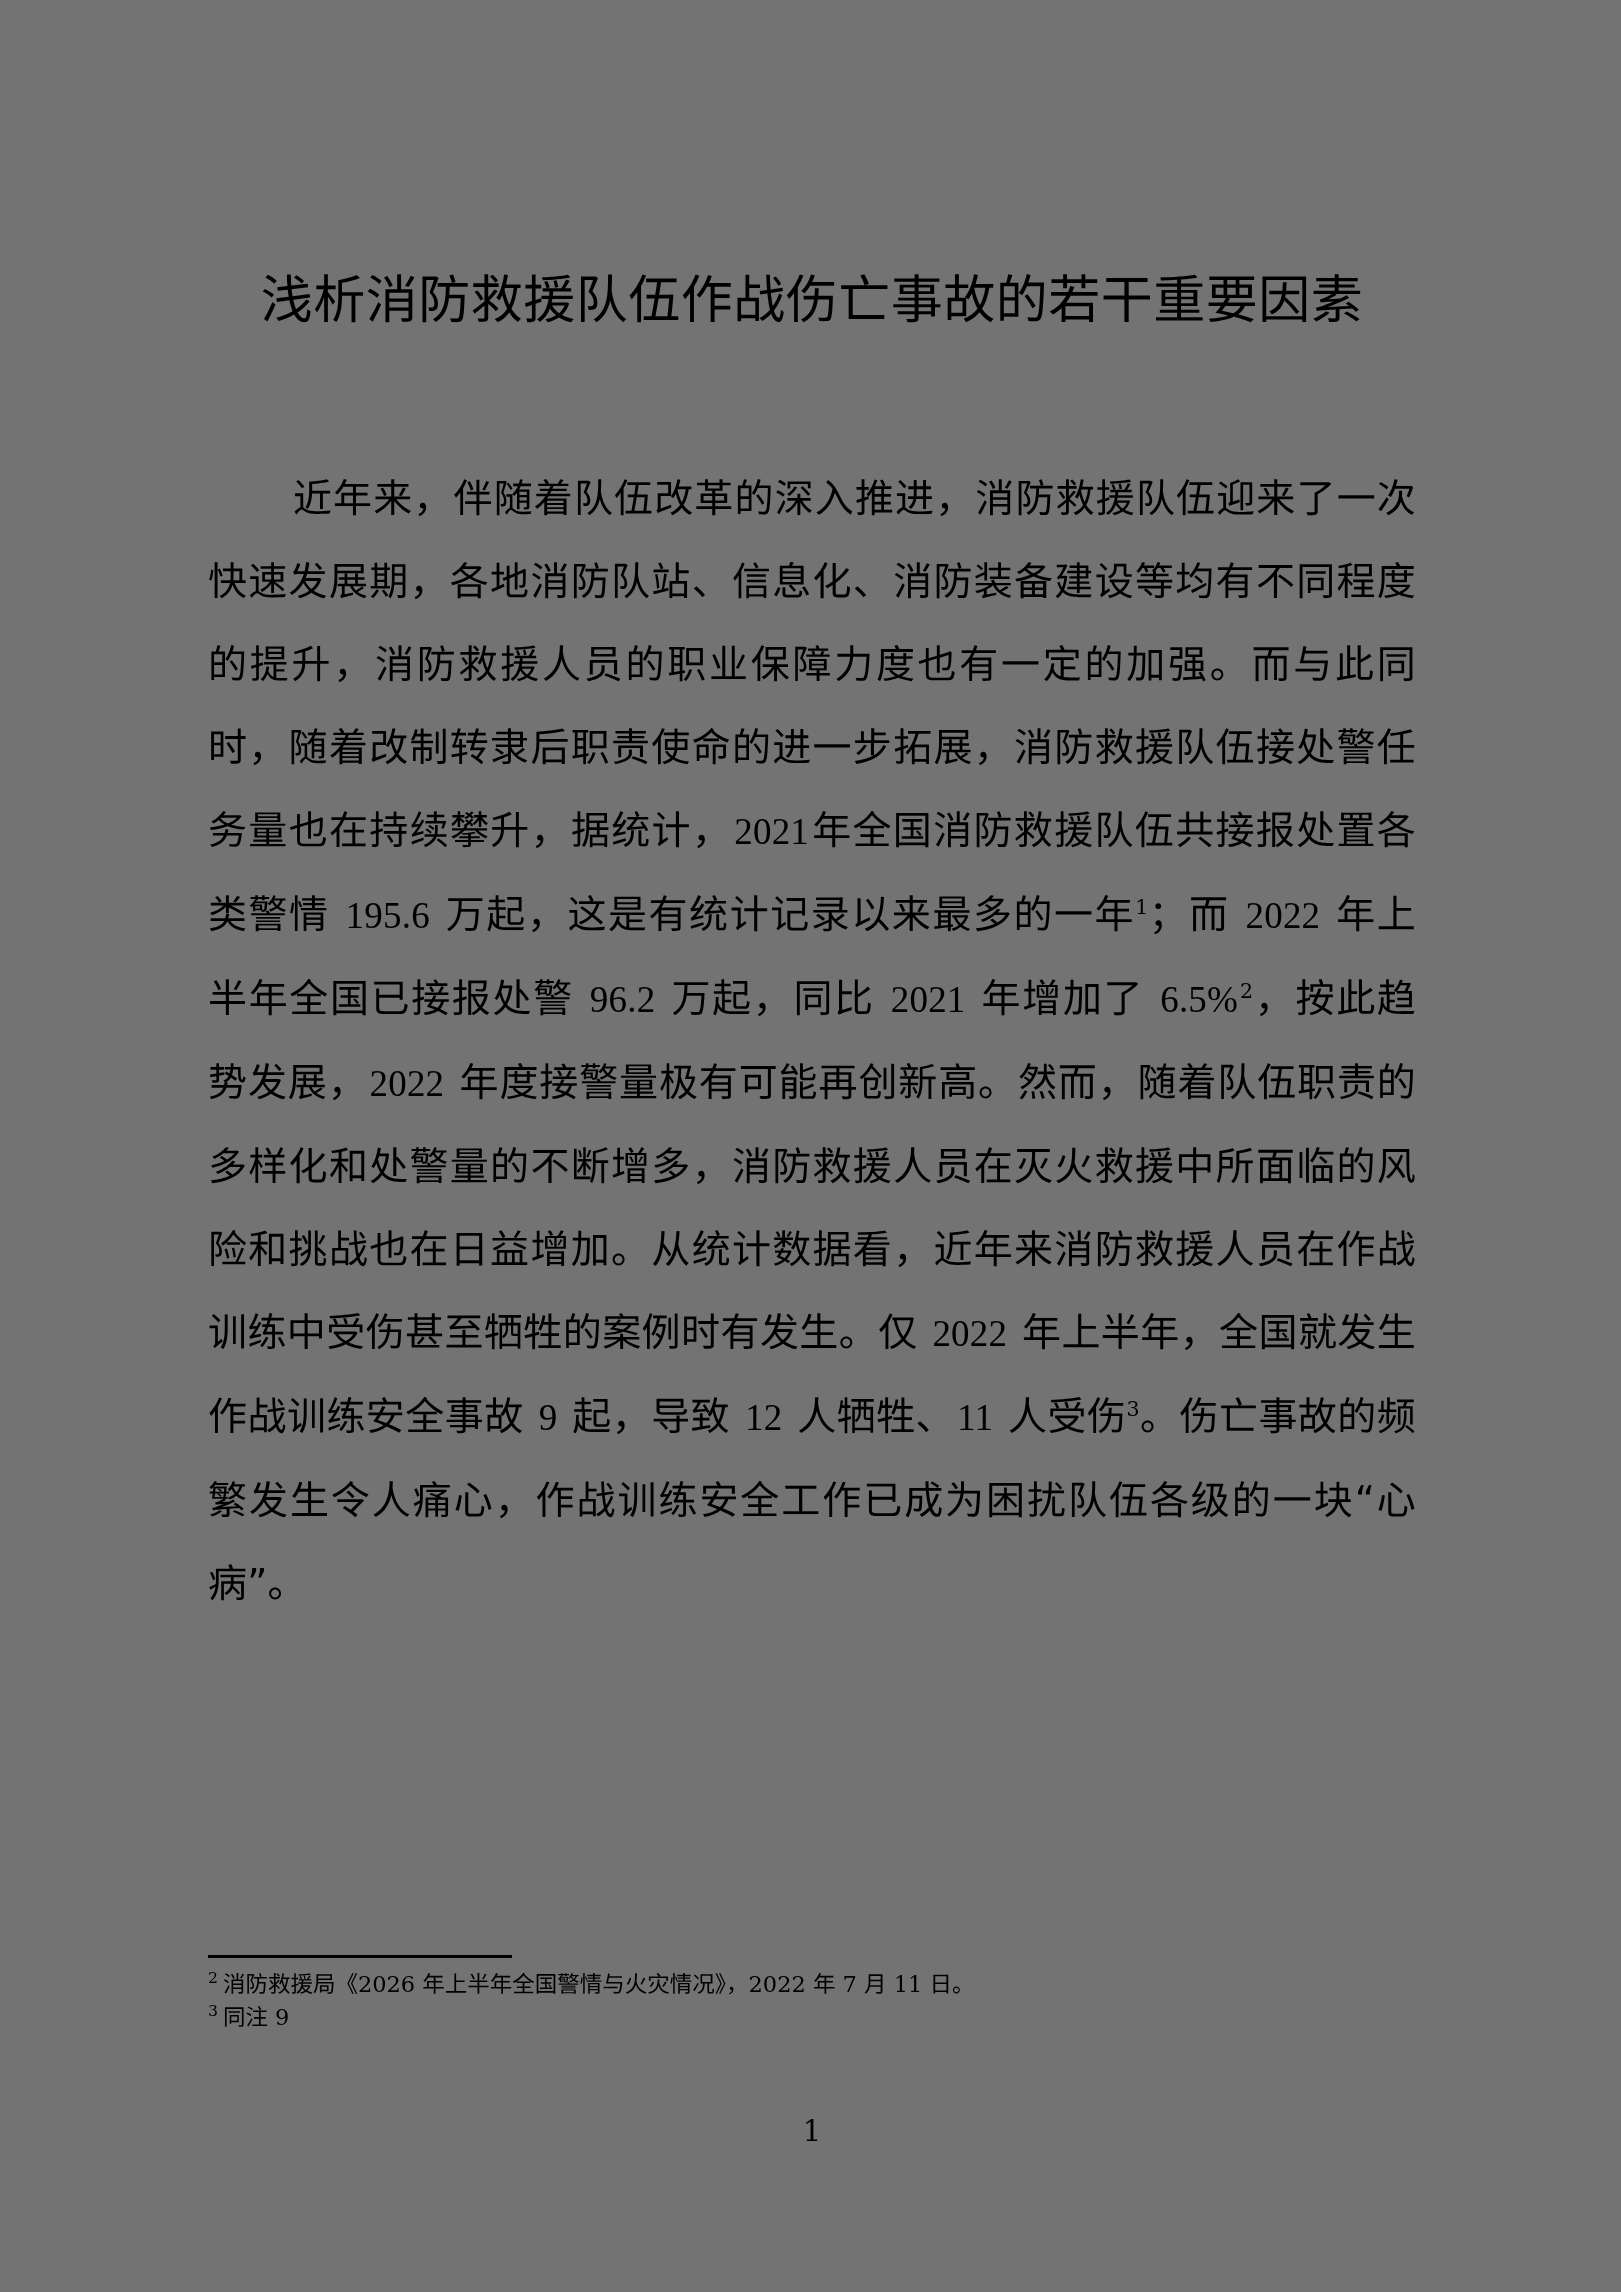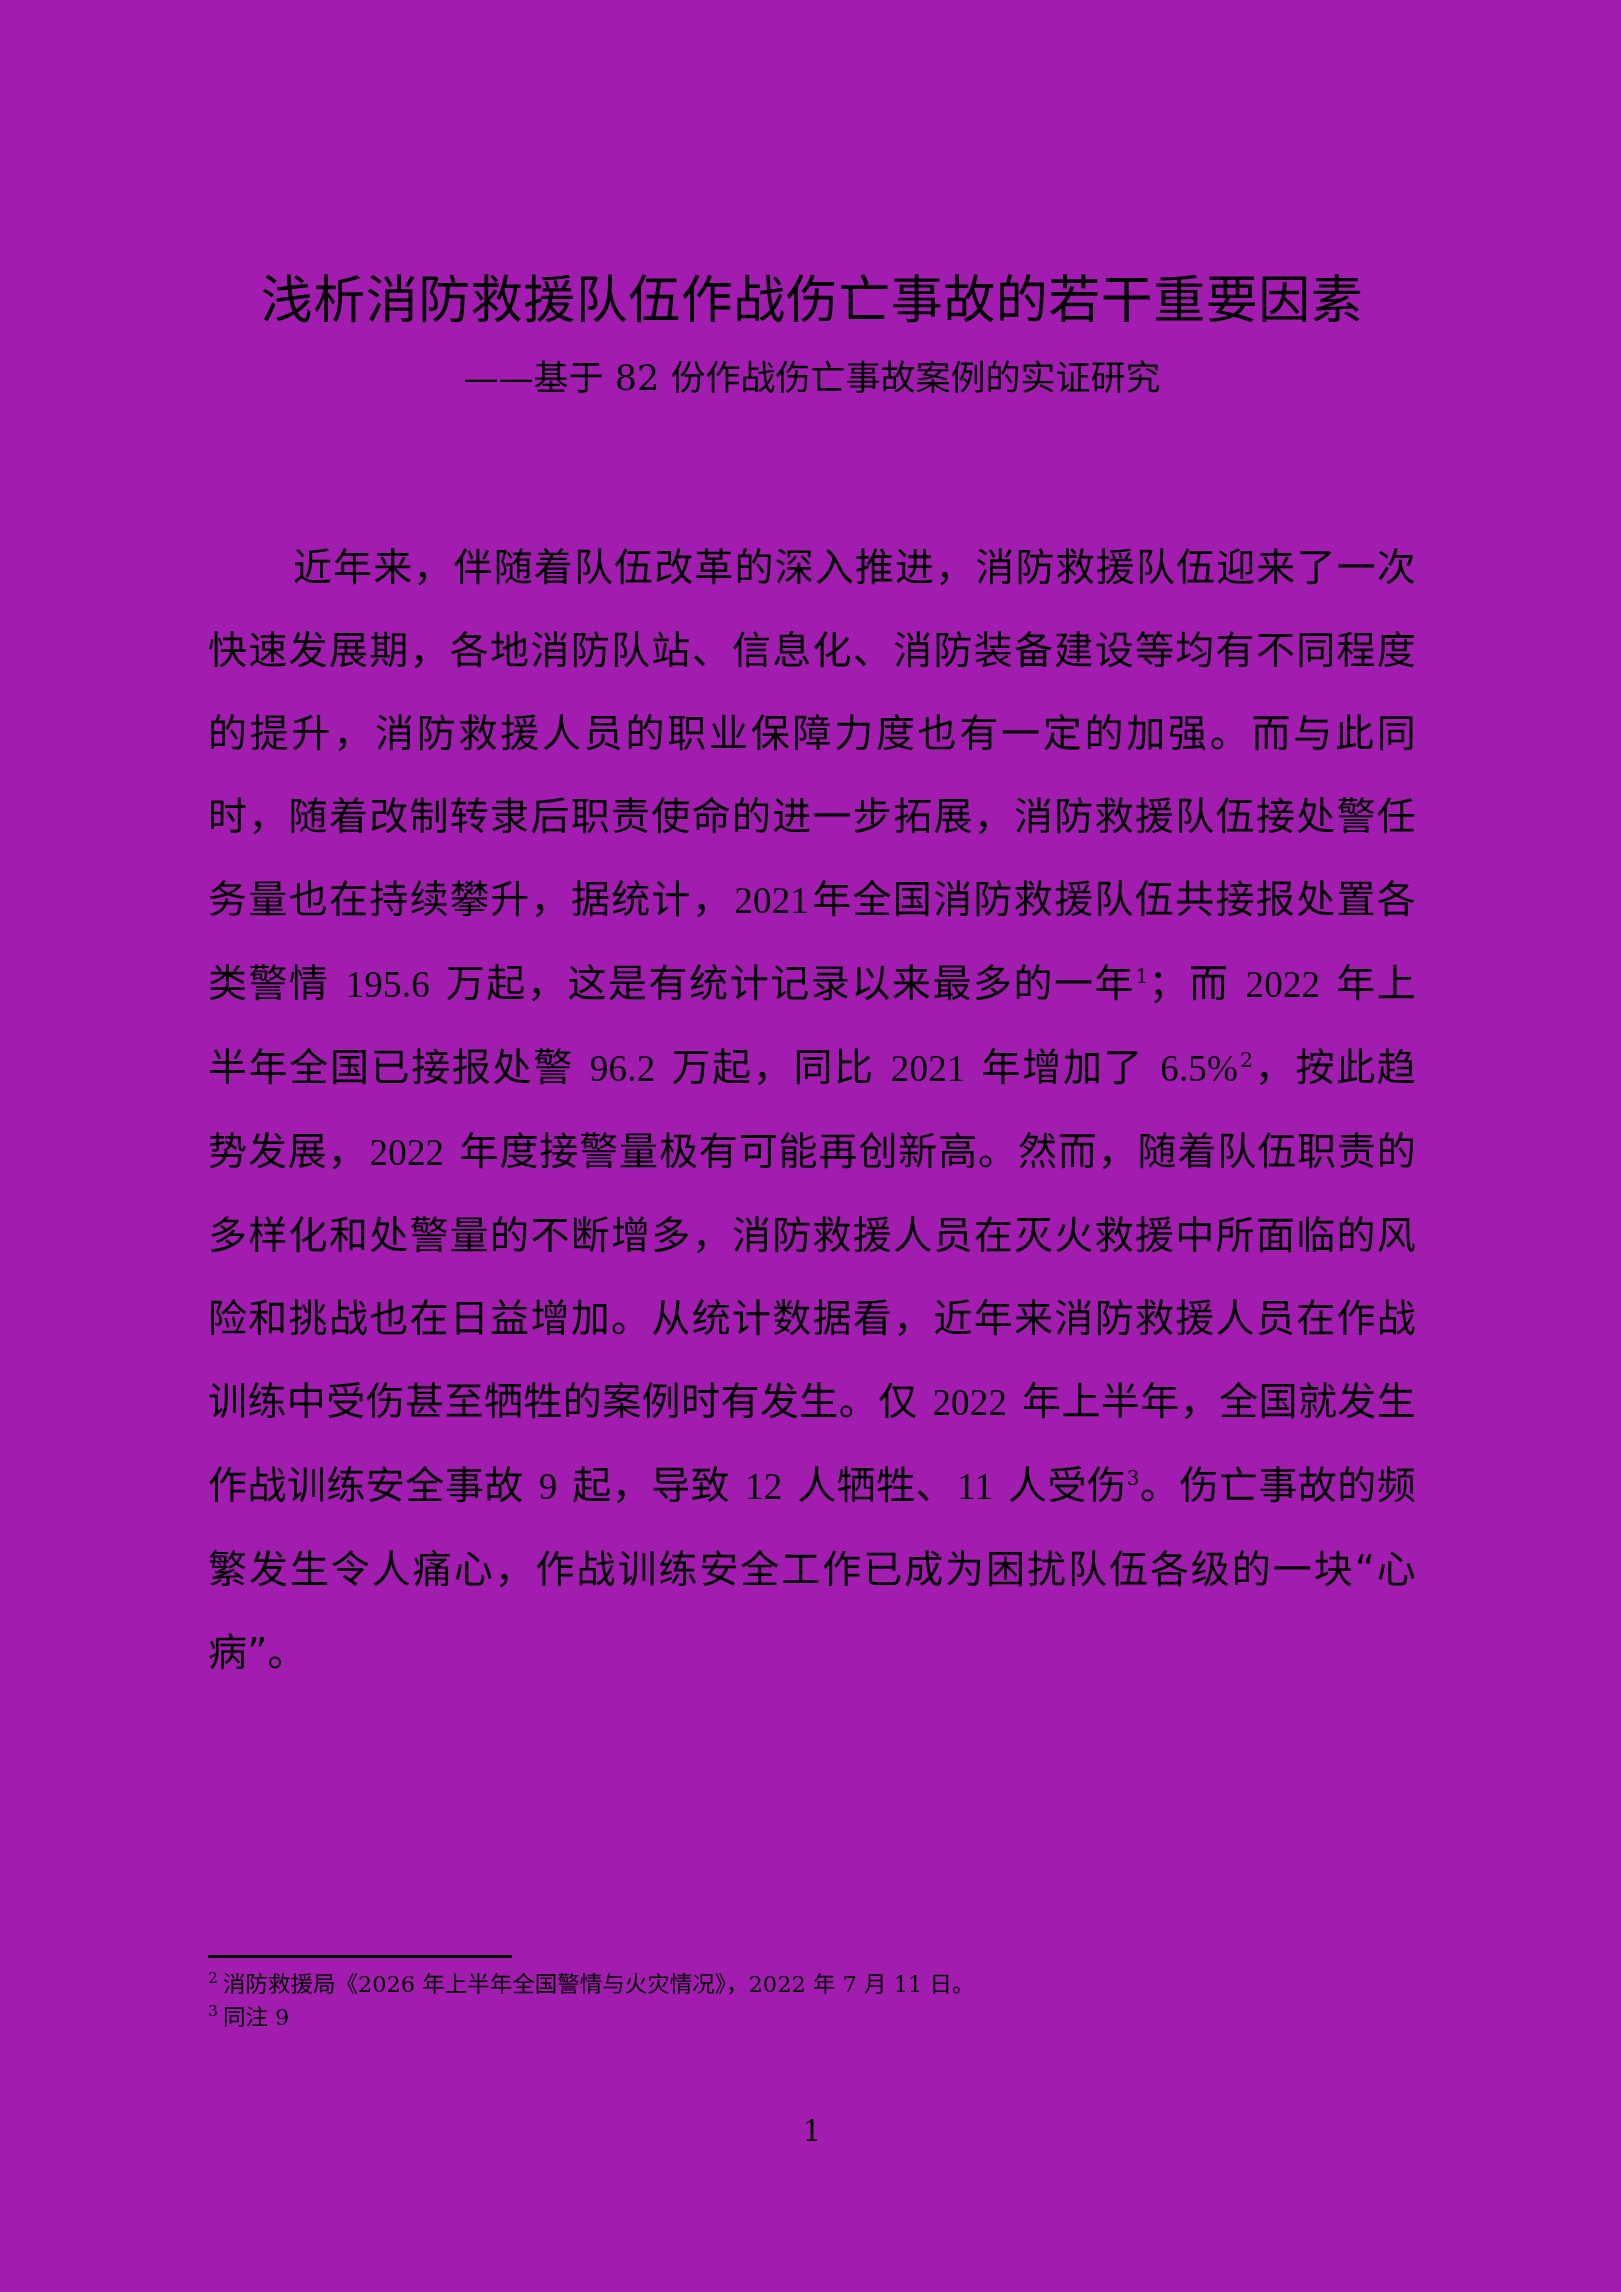--- a/index.html
+++ b/index.html
@@ -4,21 +4,21 @@
 <style>
   html, body {
     margin: 0;
     padding: 0;
     background: #ffffff;
   }
   .page {
     position: relative;
     width: 1621px;
     height: 2293px;
-    background: #a21caf;
+    background: #737373;
     margin: 0 auto;
     overflow: hidden;
     font-family: "DejaVu Sans", "Liberation Sans", sans-serif;
     color: #000000;
   }
 
   
   .content {
     position: absolute;
     left: 208px;
@@ -124,21 +124,20 @@
   }
 </style>
 </head>
 <body>
 
 <div class="page">
   <div class="content">
 
     <div class="title-block">
       <h1 class="doc-title"><span>浅析消防救援队伍作战伤亡事故的若干重要因素</span></h1>
-      <div class="doc-subtitle">——基于 82 份作战伤亡事故案例的实证研究</div>
     </div>
 
     <div class="body-block">
       <p class="para">
         <span class="indent"></span><span>近年来，伴随着队伍改革的深入推进，消防救援队伍迎来了一次快速发展期，各地消防队站、信息化、消防装备建设等均有不同程度的提升，消防救援人员的职业保障力度也有一定的加强。而与此同时，随着改制转隶后职责使命的进一步拓展，消防救援队伍接处警任务量也在持续攀升，据统计，</span><span class="num">2021</span><span>年全国消防救援队伍共接报处置各类警情 </span><span class="num">195.6</span><span> 万起，这是有统计记录以来最多的一年</span><sup class="fn">1</sup><span>；而 </span><span class="num">2022</span><span> 年上半年全国已接报处警 </span><span class="num">96.2</span><span> 万起，同比 </span><span class="num">2021</span><span> 年增加了 </span><span class="num">6.5%</span><sup class="fn">2</sup><span>，按此趋势发展，</span><span class="num">2022</span><span> 年度接警量极有可能再创新高。然而，随着队伍职责的多样化和处警量的不断增多，消防救援人员在灭火救援中所面临的风险和挑战也在日益增加。从统计数据看，近年来消防救援人员在作战训练中受伤甚至牺牲的案例时有发生。仅 </span><span class="num">2022</span><span> 年上半年，全国就发生作战训练安全事故 </span><span class="num">9</span><span> 起，导致 </span><span class="num">12</span><span> 人牺牲、</span><span class="num">11</span><span> 人受伤</span><sup class="fn">3</sup><span>。伤亡事故的频繁发生令人痛心，作战训练安全工作已成为困扰队伍各级的一块“心病”。</span>
       </p>
     </div>
 
     <div class="footnotes">
       <div class="fn-rule"></div>

